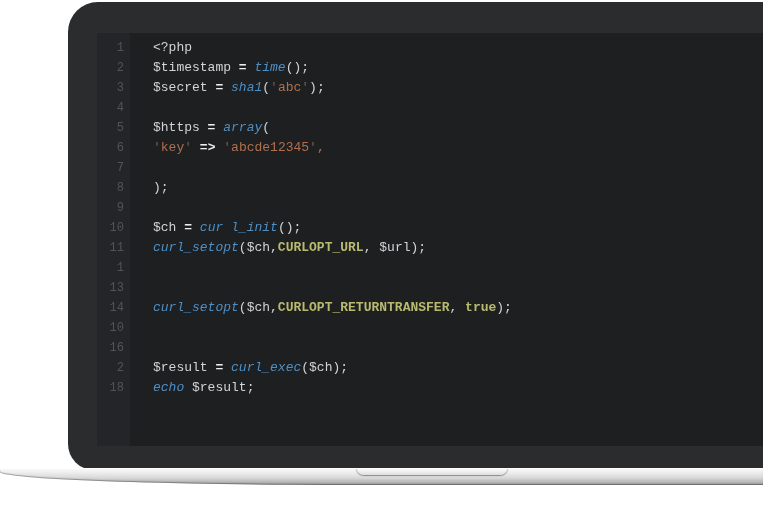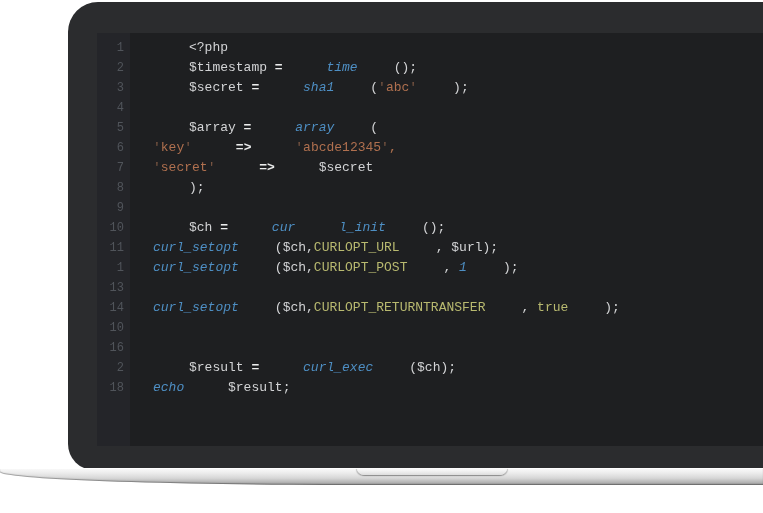--- a/index.html
+++ b/index.html
@@ -26,26 +26,26 @@
   .code-rows{position:relative;padding-top:5px;}
   .code-row{display:flex;height:20px;line-height:20px;}
   .gutter-num{
     flex:0 0 33px;box-sizing:border-box;padding-right:6px;
     text-align:right;font-size:12px;color:var(--line-number,#50545a);
   }
   .code-text{
     padding-left:23px;white-space:pre;font-size:13px;
     color:var(--code-plain,#d3d4d6);
   }
-  .tok-p{color:var(--code-plain,#d3d4d6);margin-left:36px;}
+  .tok-p{color:var(--code-plain,#d3d4d6);}
   .tok-o{color:var(--code-operator,#eceded);font-weight:bold;}
   .tok-k{color:var(--code-keyword,#4e8fc4);font-style:italic;}
   .tok-s{color:var(--code-string,#b0704f);}
   .tok-q{color:var(--code-quote,#7c5743);}
-  .tok-c{color:var(--code-constant,#b9ba70);}
+  .tok-c{color:var(--code-constant,#b9ba70);font-weight:bold;}
   .tok-m{color:var(--code-comment,#5e6165);}
   
   .base{
     position:absolute;left:0;right:0;top:468px;height:17px;
     background:linear-gradient(to bottom,#fbfbfb 0%,#ececec 30%,#d6d6d6 60%,#b3b3b3 85%,#939393 100%);
     border-bottom-left-radius:360px 13px;
     box-shadow:inset 0 1px 0 #ffffff, inset 0 -1px 1px rgba(0,0,0,.30);
     z-index:5;
   }
   .notch{
@@ -77,31 +77,30 @@
     <span class="gutter-num">3</span>
     <span class="code-text"><span class="tok-p">$secret </span><span class="tok-o">=</span><span class="tok-p"> </span><span class="tok-k">sha1</span><span class="tok-p">(</span><span class="tok-q">'</span><span class="tok-s">abc</span><span class="tok-q">'</span><span class="tok-p">);</span></span>
   </div>
 
   <div class="code-row">
     <span class="gutter-num">4</span>
   </div>
 
   <div class="code-row">
     <span class="gutter-num">5</span>
-    <span class="code-text"><span class="tok-p">$array </span><span class="tok-o">=</span><span class="tok-p"> </span><span class="tok-k">array</span><span class="tok-p">(</span></span>
+    <span class="code-text"><span class="tok-p">$https </span><span class="tok-o">=</span><span class="tok-p"> </span><span class="tok-k">array</span><span class="tok-p">(</span></span>
   </div>
 
   <div class="code-row">
     <span class="gutter-num">6</span>
     <span class="code-text"><span class="tok-q">'</span><span class="tok-s">key</span><span class="tok-q">'</span><span class="tok-p"> </span><span class="tok-o">=&gt;</span><span class="tok-p"> </span><span class="tok-q">'</span><span class="tok-s">abcde12345</span><span class="tok-q">'</span><span class="tok-s">,</span></span>
   </div>
 
   <div class="code-row">
     <span class="gutter-num">7</span>
-    <span class="code-text"><span class="tok-q">'</span><span class="tok-s">secret</span><span class="tok-q">'</span><span class="tok-p"> </span><span class="tok-o">=&gt;</span><span class="tok-p"> $secret</span></span>
   </div>
 
   <div class="code-row">
     <span class="gutter-num">8</span>
     <span class="code-text"><span class="tok-p">);</span></span>
   </div>
 
   <div class="code-row">
     <span class="gutter-num">9</span>
     <span class="code-text"></span>
@@ -112,21 +111,20 @@
     <span class="code-text"><span class="tok-p">$ch </span><span class="tok-o">=</span><span class="tok-p"> </span><span class="tok-k">cur</span><span class="tok-p"> </span><span class="tok-k">l_init</span><span class="tok-p">();</span></span>
   </div>
 
   <div class="code-row">
     <span class="gutter-num">11</span>
     <span class="code-text"><span class="tok-k">curl_setopt</span><span class="tok-p">($ch,</span><span class="tok-c">CURLOPT_URL</span><span class="tok-p">, $url);</span></span>
   </div>
 
   <div class="code-row">
     <span class="gutter-num">1</span>
-    <span class="code-text"><span class="tok-k">curl_setopt</span><span class="tok-p">($ch,</span><span class="tok-c">CURLOPT_POST</span><span class="tok-p">, </span><span class="tok-k">1</span><span class="tok-p">);</span></span>
   </div>
 
   <div class="code-row">
     <span class="gutter-num">13</span>
   </div>
 
   <div class="code-row">
     <span class="gutter-num">14</span>
     <span class="code-text"><span class="tok-k">curl_setopt</span><span class="tok-p">($ch,</span><span class="tok-c">CURLOPT_RETURNTRANSFER</span><span class="tok-p">, </span><span class="tok-c">true</span><span class="tok-p">);</span></span>
   </div>

